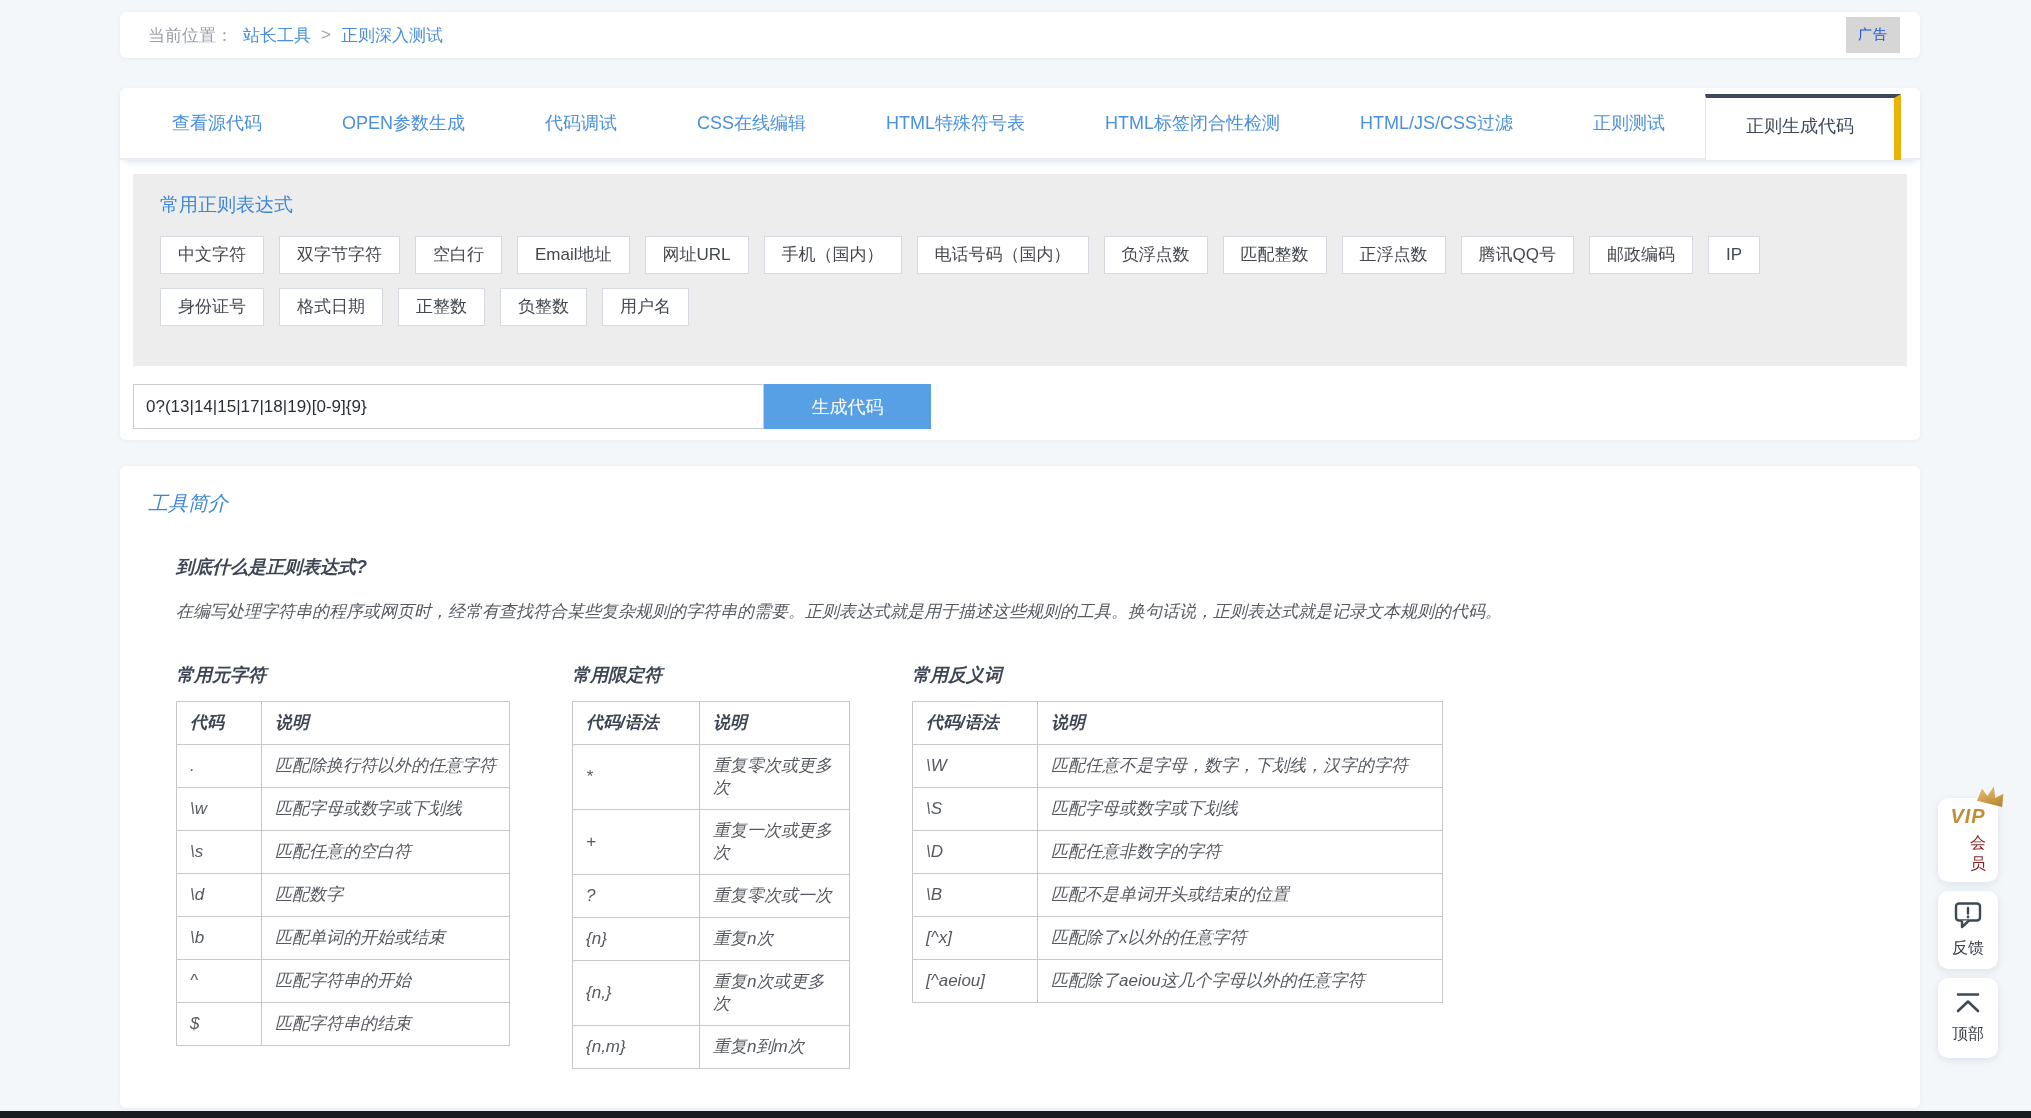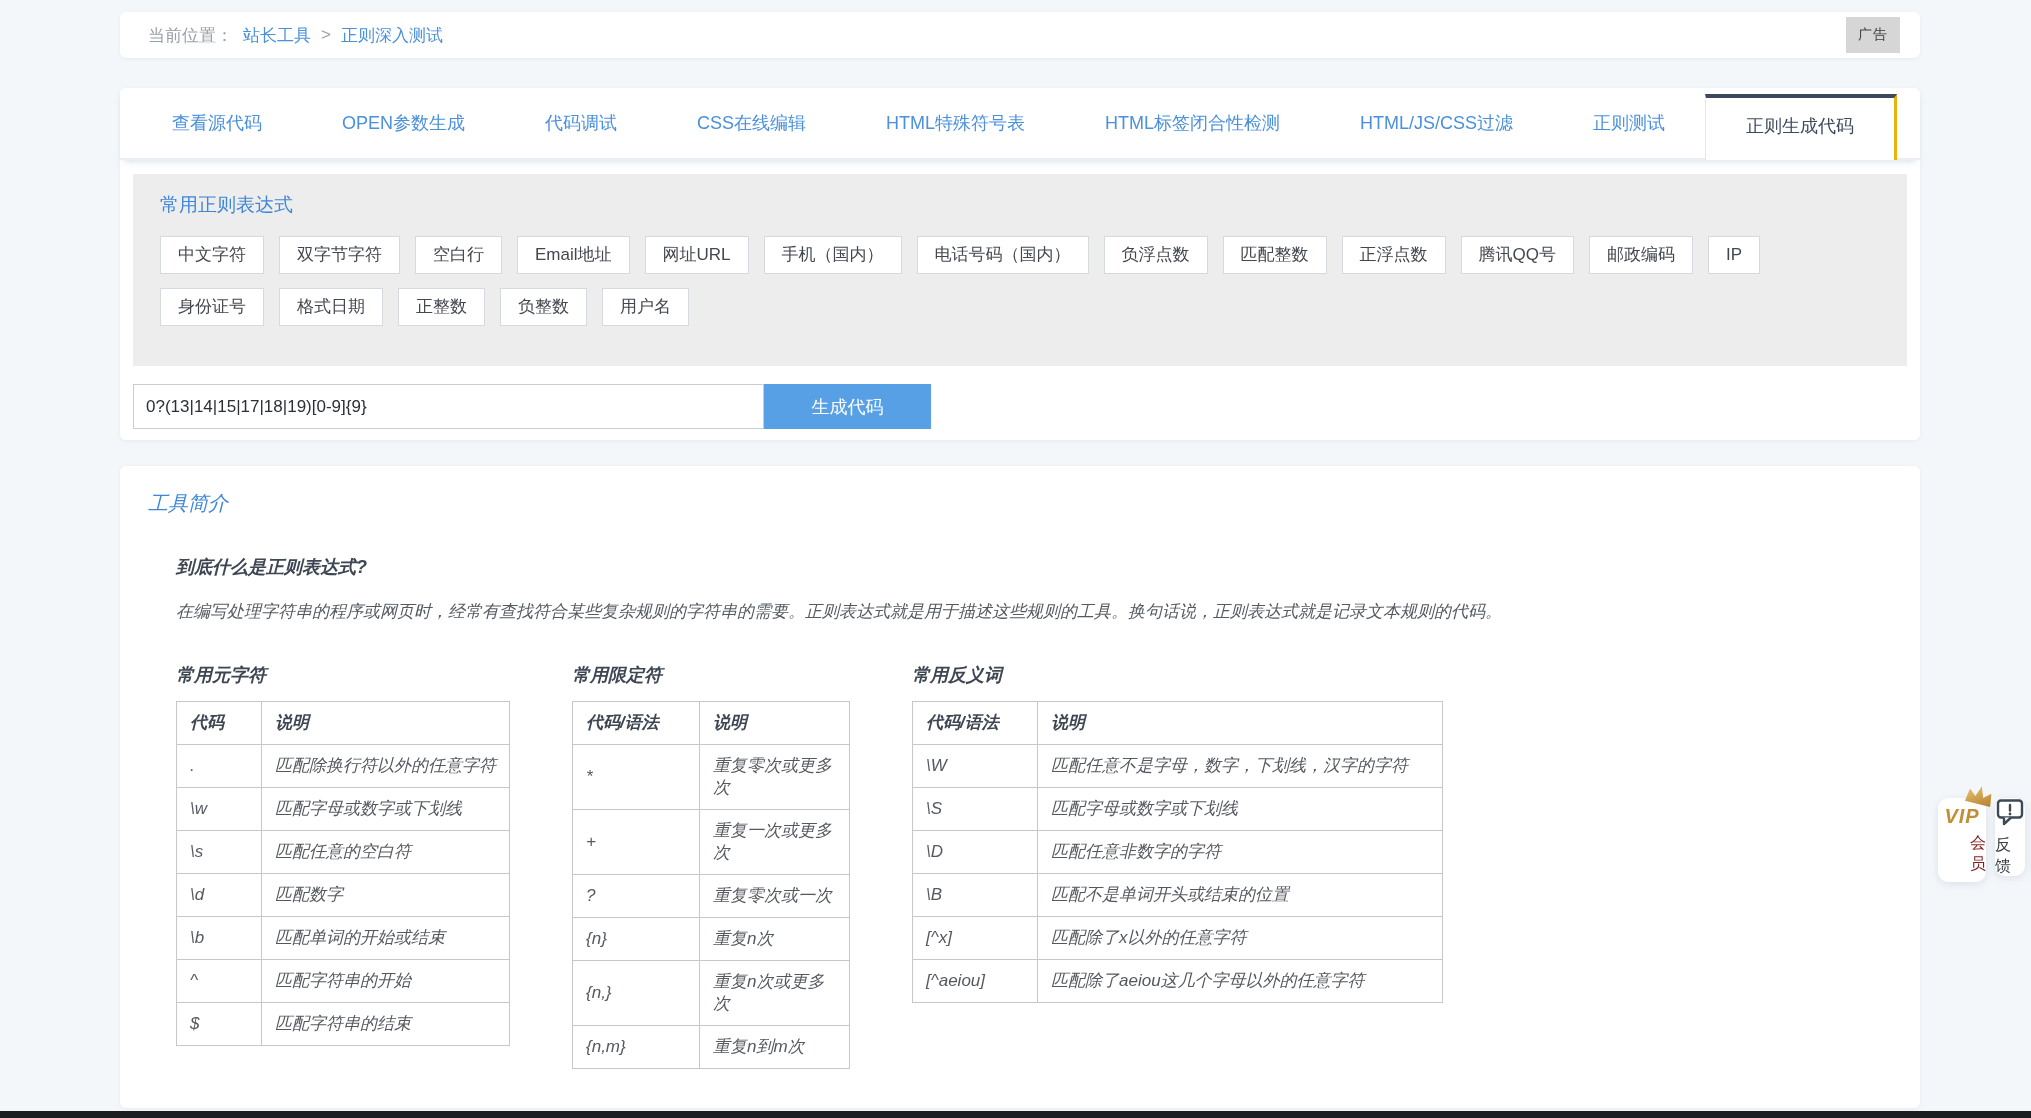--- a/index.html
+++ b/index.html
@@ -6,31 +6,31 @@
   body{font-family:"Liberation Sans","DejaVu Sans",sans-serif;background:#f4f7fa;}
   .page{position:relative;width:2031px;height:1118px;background:#f4f7fa;overflow:hidden;}
   .card{position:absolute;left:120px;width:1800px;background:#fff;border-radius:6px;
         box-shadow:0 1px 4px rgba(120,140,170,0.12);box-sizing:border-box;}
 
   
   .crumb-card{top:12px;height:46px;display:flex;align-items:center;padding:0 20px 0 28px;}
   .crumb{font-size:17px;color:#9aa0a8;display:flex;align-items:center;gap:10px;}
   .crumb a{color:#4a90dc;text-decoration:none;cursor:pointer;}
   .crumb .sep{color:#9aa0a8;}
-  .ad-badge{margin-left:auto;background:#d6d6d6;color:#404040;font-size:14px;
+  .ad-badge{margin-left:auto;background:#d6d6d6;color:#1d4ed8;font-size:14px;
             padding:9px 12px;letter-spacing:1px;}
 
   
   .tools-card{top:88px;height:352px;}
   .tabbar{height:70px;border-bottom:2px solid #e9eef5;display:flex;align-items:stretch;
           padding-left:12px;box-shadow:0 5px 7px -4px rgba(160,180,205,0.45);position:relative;}
   .tab{line-height:70px;padding:0 40px;font-size:18px;color:#4a90dc;text-decoration:none;
        cursor:pointer;white-space:nowrap;}
   .tab.active{box-sizing:border-box;margin-top:6px;height:66px;margin-bottom:-2px;line-height:56px;
-       border-top:4px solid #3d4a5d;border-left:1px solid #e4e8ee;border-right:3px solid #eab308;
+       border-top:4px solid #3d4a5d;border-left:1px solid #e4e8ee;border-right:7px solid #eab308;
        color:#3d4a5d;background:#fff;position:relative;z-index:2;}
 
   .gray-panel{margin:14px 13px 0 13px;background:#ededee;padding:18px 27px 40px 27px;box-sizing:border-box;}
   .gray-title{font-size:19px;color:#3d86d8;margin-bottom:18px;}
   .chips{display:flex;flex-wrap:wrap;column-gap:15px;row-gap:14px;max-width:1640px;align-items:flex-end;}
   .chip{background:#fff;border:1px solid #d5dae1;color:#43474e;font-size:17px;
         padding:7px 17px;cursor:pointer;white-space:nowrap;line-height:22px;}
 
   .gen-row{display:flex;margin:18px 0 0 13px;}
   .gen-input{width:631px;height:45px;box-sizing:border-box;border:1px solid #c8ccd3;
@@ -51,21 +51,21 @@
   table.reg th,table.reg td{border:1px solid #c7c7c7;padding:10px 13px;font-size:17px;
       text-align:left;vertical-align:middle;line-height:22px;}
   table.reg th{color:#3f4653;font-weight:bold;white-space:nowrap;}
   table.reg td{color:#55595f;}
   .tbl1{width:334px;} .tbl1 .c1{width:58px;}
   .tbl2{width:278px;} .tbl2 .c1{width:100px;}
   .tbl3{width:531px;} .tbl3 .c1{width:98px;}
 
   
   .float-col{position:absolute;left:1938px;top:798px;width:60px;display:flex;
-             flex-direction:row;gap:9px;}
+             flex-direction:column;gap:9px;}
   .float-card{background:#fff;border-radius:10px;box-shadow:0 2px 8px rgba(110,130,160,0.18);
               display:flex;flex-direction:column;align-items:center;justify-content:center;
               gap:5px;cursor:pointer;position:relative;}
   .vip-card{height:84px;}
   .vip-word{font-size:20px;font-weight:bold;font-style:italic;color:#c28e35;letter-spacing:1px;}
   .vip-sub{font-size:16px;color:#7f1d1d;margin-left:32px;}
   .crown{position:absolute;top:-14px;right:-9px;transform:rotate(14deg);}
   .fb-card{height:78px;}
   .float-label{font-size:16px;color:#3c4149;}
   .top-card{height:80px;}

